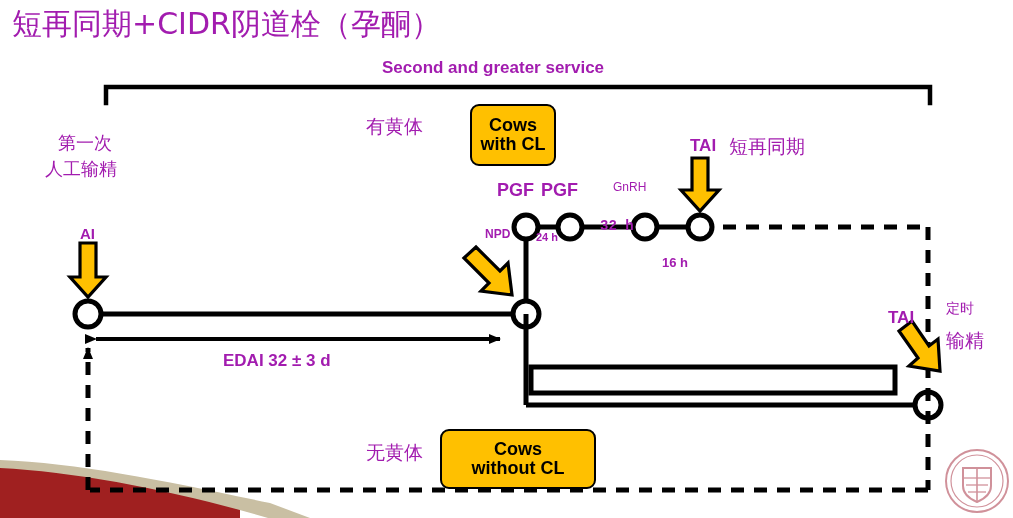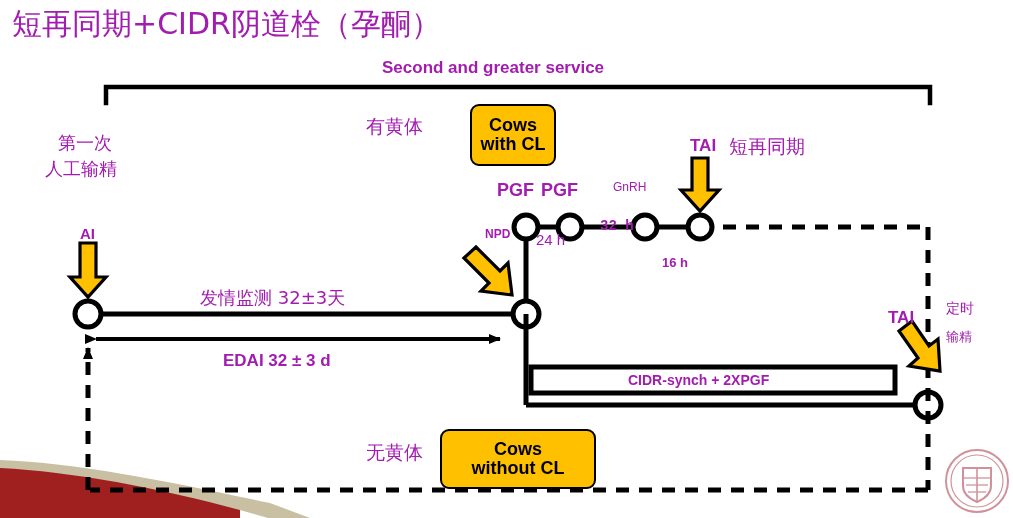--- a/index.html
+++ b/index.html
@@ -43,34 +43,34 @@
   .cn-first1{left:58px;top:131px;font-size:18px;font-family:Liberation Mono, monospace;}
   .cn-first2{left:45px;top:157px;font-size:18px;font-family:"DejaVu Sans",sans-serif;}
   .t-ai{left:80px;top:225px;font-size:15px;font-weight:bold;}
 
   .t-pgf1{left:497px;top:180px;font-size:18px;font-weight:bold;}
   .t-pgf2{left:541px;top:180px;font-size:18px;font-weight:bold;}
   .t-gnrh{left:613px;top:180px;font-size:12px;font-weight:normal;}
   .t-tai-top{left:690px;top:136px;font-size:17px;font-weight:bold;}
   .cn-tai-top{left:729px;top:134px;font-size:19px;font-family:"DejaVu Sans",sans-serif;}
 
-  .t-24h{left:536px;top:231px;font-size:15px;font-weight:normal;}
+  .t-24h{left:536px;top:231px;font-size:11px;font-weight:bold;}
   .t-32h{left:600px;top:218px;font-size:14px;font-weight:bold;font-family:Liberation Mono, monospace;}
   .t-16h{left:662px;top:231px;font-size:13px;font-weight:bold;margin-top:24px;}
 
   .t-npd{left:457px;top:227px;font-size:12px;font-weight:bold;margin-left:28px;}
 
   .cn-estrus{left:200px;top:286px;font-size:18px;font-family:"DejaVu Sans",sans-serif;}
   .t-edai{left:223px;top:351px;font-size:17px;font-weight:bold;}
 
   .t-cidr{left:628px;top:372px;font-size:14px;font-weight:bold;}
 
   .t-tai-right{left:888px;top:308px;font-size:17px;font-weight:bold;}
   .cn-ds1{left:946px;top:300px;font-size:14px;font-family:"DejaVu Sans",sans-serif;}
-  .cn-ds2{left:946px;top:328px;font-size:13px;font-family:"DejaVu Sans",sans-serif;}
+  .cn-ds2{left:946px;top:328px;font-size:19px;font-family:"DejaVu Sans",sans-serif;}
 </style>
 </head>
 <body>
 
 <div id="stage">
 
   <svg id="svgroot" width="1013" height="518" viewBox="0 0 1013 518">
     <defs>
       <marker id="arrowblk" markerWidth="10" markerHeight="10" refX="9" refY="4" orient="auto" markerUnits="userSpaceOnUse">
         <path d="M0,0 L10,4 L0,8 Z" fill="#000"></path>
@@ -175,22 +175,20 @@
   <div class="lbl t-pgf2">PGF</div>
   <div class="lbl t-gnrh">GnRH</div>
   <div class="lbl t-tai-top">TAI</div>
   <div class="lbl cn-tai-top">短再同期</div>
 
   <div class="lbl t-24h">24 h</div>
   <div class="lbl t-32h">32 h</div>
   <div class="lbl t-16h">16 h</div>
 
   <div class="lbl t-npd">NPD</div>
-  <div class="lbl cn-estrus">发情监测 32±3天</div>
   <div class="lbl t-edai">EDAI 32 ± 3 d</div>
 
-  <div class="lbl t-cidr">CIDR-synch + 2XPGF</div>
 
   <div class="lbl t-tai-right">TAI</div>
   <div class="lbl cn-ds1">定时</div>
   <div class="lbl cn-ds2">输精</div>
 
 </div>
 
 </body></html>

